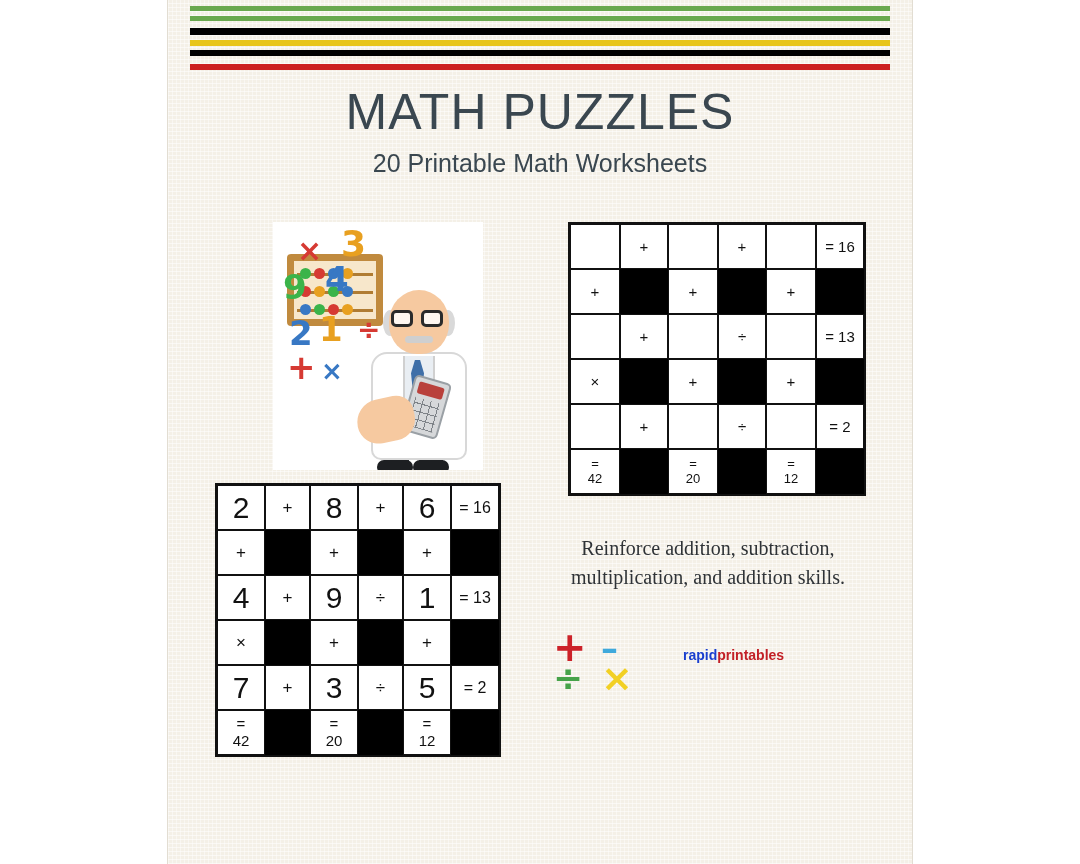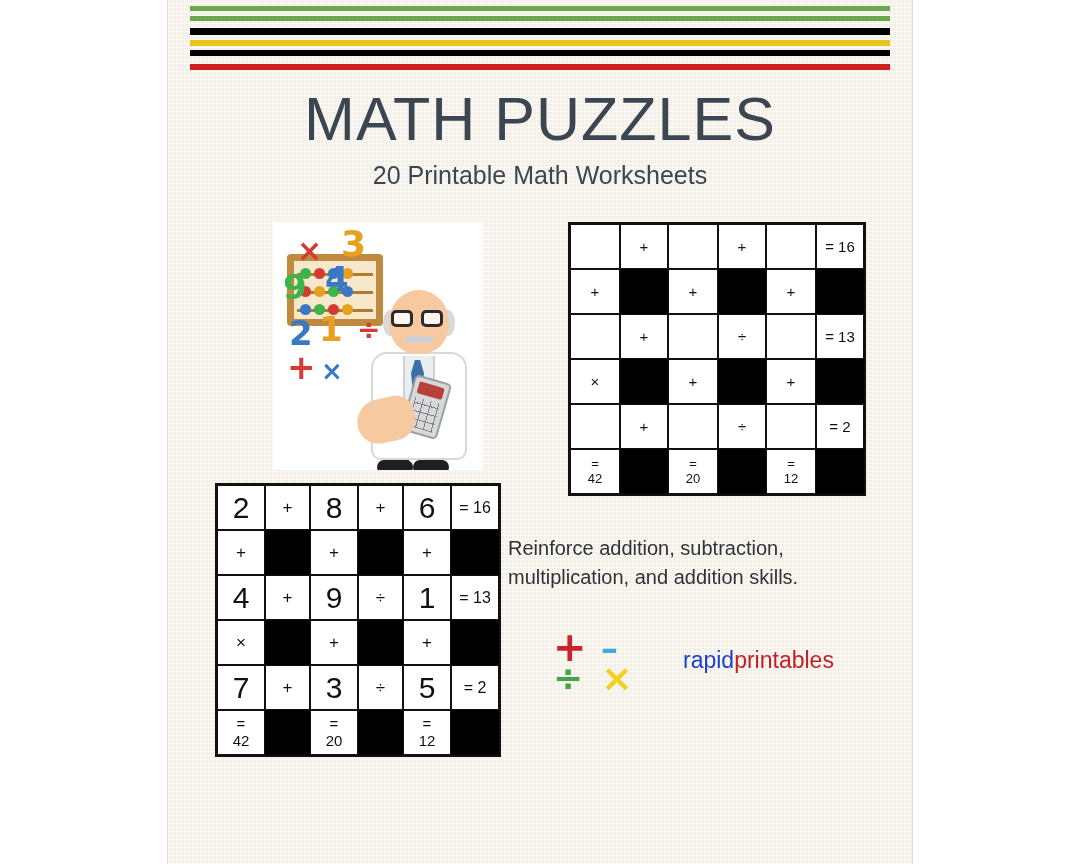--- a/index.html
+++ b/index.html
@@ -51,21 +51,21 @@
   }
 
   .title-block {
     position: absolute;
     left: 0;
     top: 84px;
     width: 744px;
     text-align: center;
   }
   .main-title {
-    font-size: 61px;
+    font-size: 50px;
     letter-spacing: 1px;
     color: #3a4750;
     font-weight: 400;
     line-height: 1.15;
   }
   .sub-title {
     font-size: 25px;
     color: #3a4750;
     line-height: 1.25;
     margin-top: 6px;
@@ -199,34 +199,35 @@
   .grid-big .num { font-size: 30px; }
   .grid-big .op { font-size: 17px; }
   .grid-big .sum { font-size: 16px; }
   .grid-big .eqcell { font-size: 15px; line-height: 1.1; text-align: center; }
 
   .blurb {
     position: absolute;
     left: 340px;
     top: 534px;
     width: 400px;
-    text-align: left;
+    text-align: center;
     font-size: 20px;
     color: #2f3337;
     line-height: 1.45;
+    font-family: Liberation Serif, serif;
   }
 
   
   .logo-area { position: absolute; left: 385px; top: 625px; width: 330px; height: 80px; }
   .brand {
     position: absolute;
     left: 130px;
     top: 22px;
-    font-size: 23px;
-    font-weight: normal;
+    font-size: 14px;
+    font-weight: bold;
   }
   .brand .rapid { color: #1a3fcf; }
   .brand .printables { color: #c22027; }
 
   .footer {
     position: absolute;
     left: 0;
     top: 790px;
     width: 744px;
     text-align: center;

